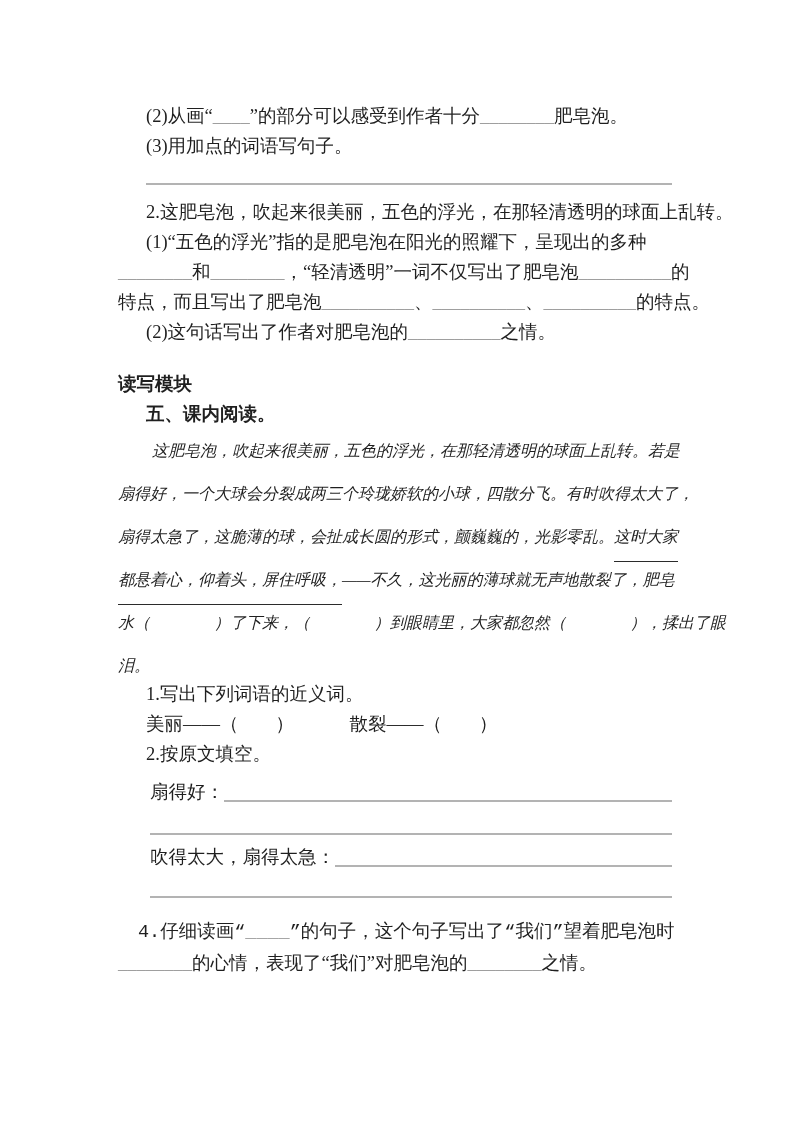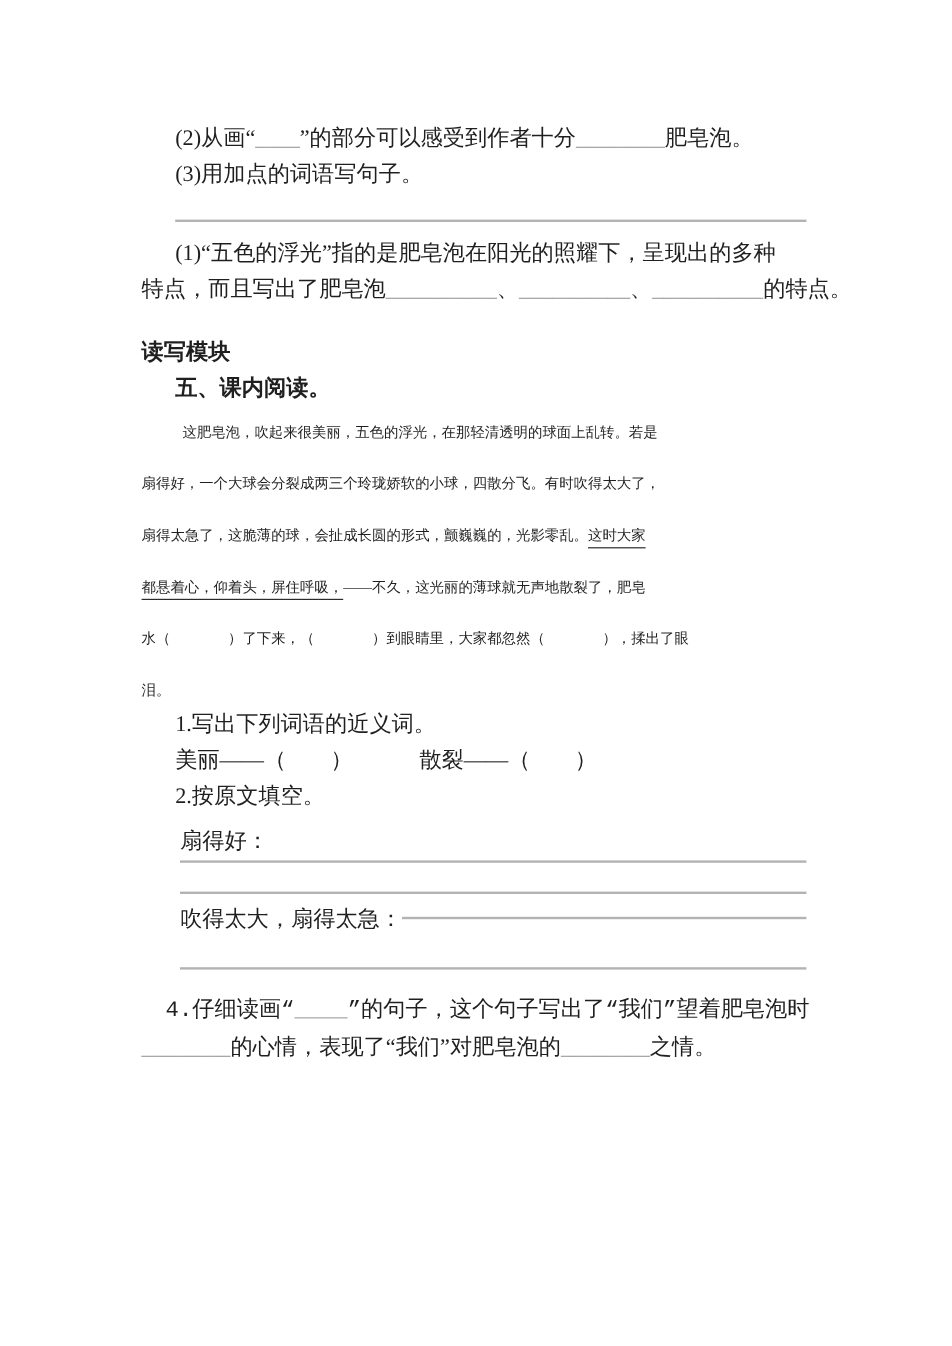--- a/index.html
+++ b/index.html
@@ -12,51 +12,54 @@
     font-family:"Liberation Serif","DejaVu Serif",serif;
     font-size:18.5px;line-height:30px;
     color:var(--text,#1f1f1f);
     overflow:hidden;
   }
   .ln{white-space:nowrap;}
   .ind{text-indent:28px;}
   
   .b-seg{color:var(--blank,#9b9b9b);}
   
-  .u-seg{border-bottom:1.5px solid var(--underline,#2b2b2b);padding-bottom:3px;}
+  .u-seg{border-bottom:1.5px solid var(--underline,#2b2b2b);padding-bottom:16px;}
   
   .rule{height:0;border-bottom:2px solid var(--rule,#b3b3b3);}
   .rule-after-q3{margin:22px 0 12px 28px;}
   .rule-full{margin-left:32px;}
   .rule-a{margin-top:26px;}
   .rule-b{margin-top:24px;}
   .module{font-weight:bold;margin-top:22px;}
   .section{font-weight:bold;text-indent:28px;}
-  .passage{font-size:12px;line-height:43px;}
+  .passage{font-size:16px;line-height:43px;font-style:italic;}
   .passage .first{text-indent:34px;}
   .qblock{margin-top:-8px;}
   .blank-row{display:flex;height:30px;padding-left:32px;}
   .blank-row .label{white-space:nowrap;}
   .blank-row .fill{flex:1;border-bottom:2px solid var(--rule,#b3b3b3);margin-bottom:5px;}
-  .row1{margin-top:8px;flex-direction:column;}
-  .row2{margin-top:7px;align-items:center;}
+  .row1{margin-top:8px;}
+  .row2{margin-top:7px;}
   .q4a{margin-top:20px;text-indent:20px;font-family:Liberation Mono, monospace;}
 </style>
 </head>
 <body>
 
 <div class="page">
 
   <div class="ln ind"><span>(2)从画“</span><span class="b-seg">____</span><span>”的部分可以感受到作者十分</span><span class="b-seg">________</span><span>肥皂泡。</span></div>
   <div class="ln ind"><span>(3)用加点的词语写句子。</span></div>
 
   <div class="rule rule-after-q3"></div>
 
+  <div class="ln ind"><span>2.这肥皂泡，吹起来很美丽，五色的浮光，在那轻清透明的球面上乱转。</span></div>
   <div class="ln ind"><span>(1)“五色的浮光”指的是肥皂泡在阳光的照耀下，呈现出的多种</span></div>
+  <div class="ln"><span class="b-seg">________</span><span>和</span><span class="b-seg">________</span><span>，“轻清透明”一词不仅写出了肥皂泡</span><span class="b-seg">__________</span><span>的</span></div>
   <div class="ln"><span>特点，而且写出了肥皂泡</span><span class="b-seg">__________</span><span>、</span><span class="b-seg">__________</span><span>、</span><span class="b-seg">__________</span><span>的特点。</span></div>
+  <div class="ln ind"><span>(2)这句话写出了作者对肥皂泡的</span><span class="b-seg">__________</span><span>之情。</span></div>
 
   <div class="ln module">读写模块</div>
   <div class="ln section">五、课内阅读。</div>
 
   <div class="passage">
     <div class="ln first"><span>这肥皂泡，吹起来很美丽，五色的浮光，在那轻清透明的球面上乱转。若是</span></div>
     <div class="ln"><span>扇得好，一个大球会分裂成两三个玲珑娇软的小球，四散分飞。有时吹得太大了，</span></div>
     <div class="ln"><span>扇得太急了，这脆薄的球，会扯成长圆的形式，颤巍巍的，光影零乱。</span><span class="u-seg">这时大家</span></div>
     <div class="ln"><span class="u-seg">都悬着心，仰着头，屏住呼吸，</span><span>——不久，这光丽的薄球就无声地散裂了，肥皂</span></div>
     <div class="ln"><span>水（　　　　）了下来，（　　　　）到眼睛里，大家都忽然（　　　　），揉出了眼</span></div>

